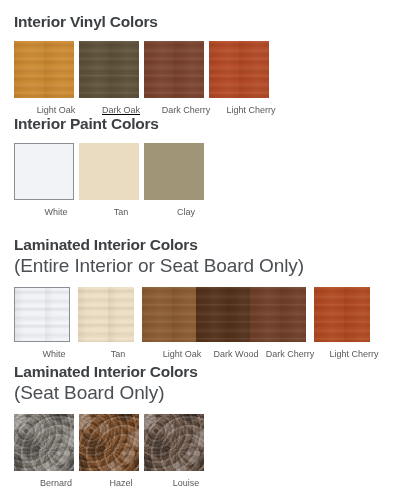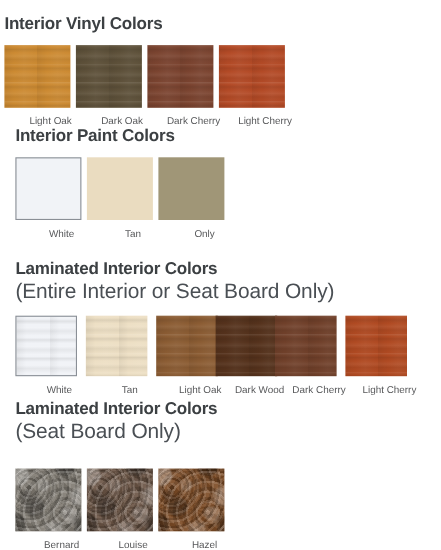--- a/index.html
+++ b/index.html
@@ -125,28 +125,28 @@
     line-height: 1;
     white-space: nowrap;
     padding-left: 24px;
   }
 </style>
 </head>
 <body>
 
 <div class="sheet">
   <div id="sections-root">
-      <div class="section" style="position: absolute; left: 4px; top: 12px;">
+      <div class="section" style="position: absolute; left: 14px; top: 12px;">
         <div class="section-heading">Interior Vinyl Colors</div>
         <div class="swatch-row" style="gap: 5px; margin-top: 10px;">
           <div class="swatch-cell" style="width: 60px;">
             <div class="swatch grain-wood" style="width: 60px; height: 57px; background: rgb(204, 138, 50);"></div>
             <div class="swatch-label" style="margin-top: 8px;">Light Oak</div>
           </div>
-          <div class="swatch-cell" style="width: 60px;">
+          <div class="swatch-cell" style="width: 60px; text-decoration: underline;">
             <div class="swatch grain-wood" style="width: 60px; height: 57px; background: rgb(94, 81, 58);"></div>
             <div class="swatch-label" style="margin-top: 8px;">Dark Oak</div>
           </div>
           <div class="swatch-cell" style="width: 60px;">
             <div class="swatch grain-wood" style="width: 60px; height: 57px; background: rgb(123, 68, 48);"></div>
             <div class="swatch-label" style="margin-top: 8px;">Dark Cherry</div>
           </div>
           <div class="swatch-cell" style="width: 60px;">
             <div class="swatch grain-wood" style="width: 60px; height: 57px; background: rgb(179, 74, 38);"></div>
             <div class="swatch-label" style="margin-top: 8px;">Light Cherry</div>
@@ -159,21 +159,21 @@
           <div class="swatch-cell" style="width: 60px;">
             <div class="swatch swatch-bordered" style="width: 60px; height: 57px; background: rgb(241, 243, 247);"></div>
             <div class="swatch-label" style="margin-top: 8px;">White</div>
           </div>
           <div class="swatch-cell" style="width: 60px;">
             <div class="swatch" style="width: 60px; height: 57px; background: rgb(234, 220, 192);"></div>
             <div class="swatch-label" style="margin-top: 8px;">Tan</div>
           </div>
           <div class="swatch-cell" style="width: 60px;">
             <div class="swatch" style="width: 60px; height: 57px; background: rgb(160, 150, 119);"></div>
-            <div class="swatch-label" style="margin-top: 8px;">Only</div>
+            <div class="swatch-label" style="margin-top: 8px;">Clay</div>
           </div>
         </div>
       </div>
       <div class="section" style="position: absolute; left: 14px; top: 235px;">
         <div class="section-heading">Laminated Interior Colors</div>
         <div class="section-subheading">(Entire Interior or Seat Board Only)</div>
         <div class="swatch-row" style="gap: 8px; margin-top: 8px;">
           <div class="swatch-cell" style="width: 56px;">
             <div class="swatch grain-wood swatch-bordered" style="width: 56px; height: 55px; background: rgb(241, 243, 247);"></div>
             <div class="swatch-label" style="margin-top: 8px;">White</div>
@@ -196,29 +196,29 @@
           </div>
           <div class="swatch-cell" style="width: 56px;">
             <div class="swatch grain-wood" style="width: 56px; height: 55px; background: rgb(176, 74, 34);"></div>
             <div class="swatch-label" style="margin-top: 8px;">Light Cherry</div>
           </div>
         </div>
       </div>
       <div class="section" style="position: absolute; left: 14px; top: 362px;">
         <div class="section-heading">Laminated Interior Colors</div>
         <div class="section-subheading">(Seat Board Only)</div>
-        <div class="swatch-row" style="gap: 5px; margin-top: 20px;">
+        <div class="swatch-row" style="gap: 5px; margin-top: 8px;">
           <div class="swatch-cell" style="width: 60px;">
             <div class="swatch grain-stone" style="width: 60px; height: 57px; background: rgb(128, 123, 114);"></div>
             <div class="swatch-label" style="margin-top: 8px;">Bernard</div>
           </div>
           <div class="swatch-cell" style="width: 60px;">
+            <div class="swatch grain-stone" style="width: 60px; height: 57px; background: rgb(125, 76, 38);"></div>
+            <div class="swatch-label" style="margin-top: 8px;">Hazel</div>
+          </div>
+          <div class="swatch-cell" style="width: 60px;">
             <div class="swatch grain-stone" style="width: 60px; height: 57px; background: rgb(107, 85, 69);"></div>
             <div class="swatch-label" style="margin-top: 8px;">Louise</div>
           </div>
-          <div class="swatch-cell" style="width: 60px;">
-            <div class="swatch grain-stone" style="width: 60px; height: 57px; background: rgb(125, 76, 38);"></div>
-            <div class="swatch-label" style="margin-top: 8px;">Hazel</div>
-          </div>
         </div>
       </div>
     </div>
 </div>
 
 </body></html>

